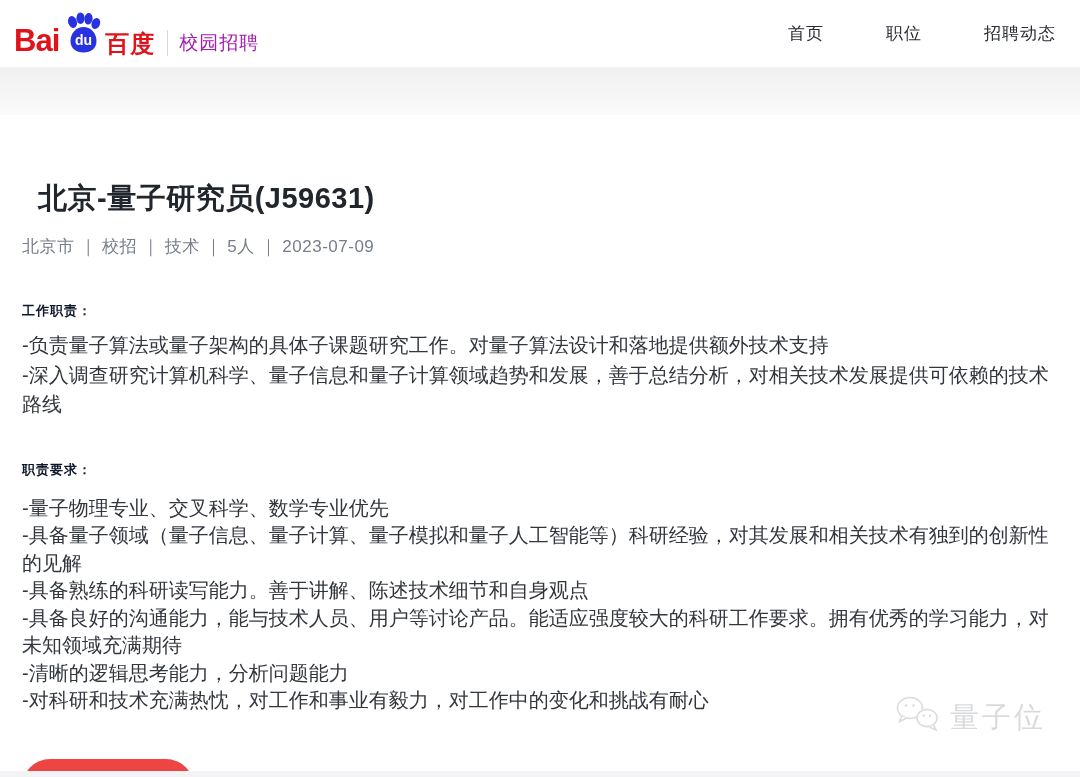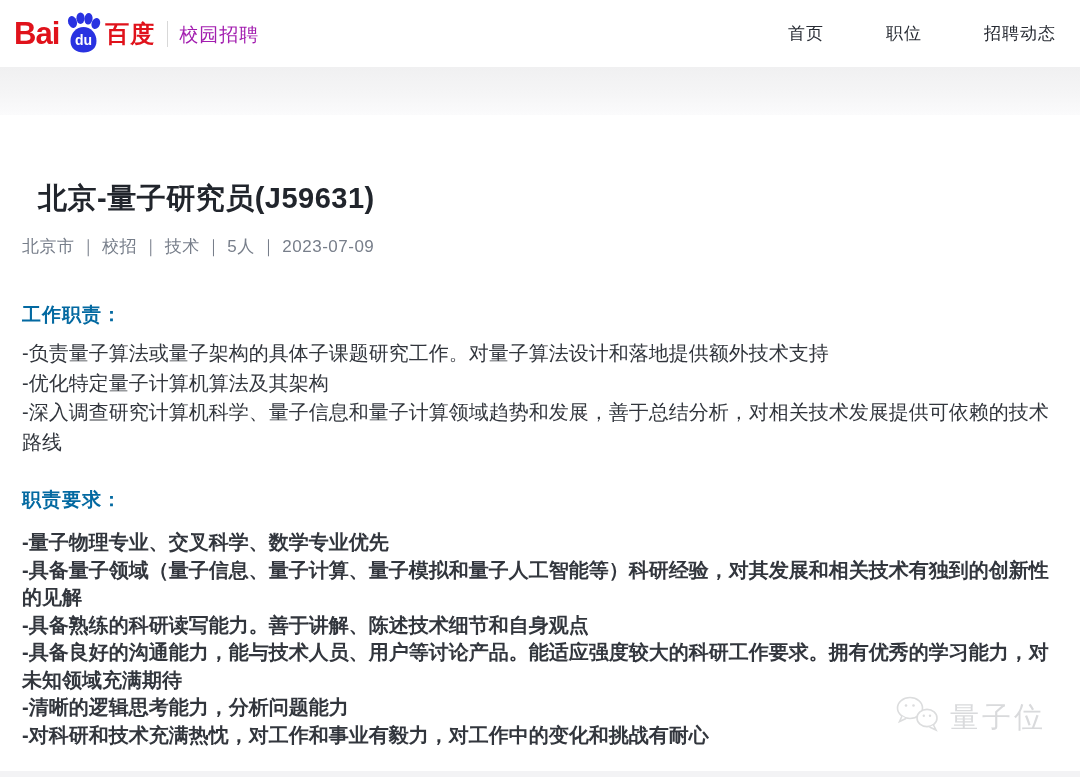--- a/index.html
+++ b/index.html
@@ -11,21 +11,21 @@
     font-family:"Liberation Sans","DejaVu Sans",sans-serif;
     color:#32363d;
   }
 
   
   .site-header {
     height:67px; background:#fff;
     display:flex; align-items:center; justify-content:space-between;
     padding:0 14px 0 14px;
   }
-  .logo { display:flex; align-items:center; cursor:pointer; }
+  .logo { display:flex; align-items:flex-end; cursor:pointer; }
   .logo-bai {
     color:#e0121b; font-weight:700; font-size:31px; letter-spacing:-1px;
     line-height:1;
   }
   .logo-paw { position:relative; width:42px; height:44px; margin:0 1px 0 3px; }
   .logo-paw svg { display:block; }
   .logo-hanzi {
     color:#e0121b; font-weight:700; font-size:24px; line-height:1; letter-spacing:1px;
   }
   .logo-sep { width:1px; height:26px; background:#d8d8d8; margin:0 11px 0 12px; }
@@ -45,29 +45,29 @@
   }
 
   
   .job-detail { padding:48px 24px 0 22px; }
   .job-title {
     margin:16px; font-size:29px; font-weight:700; color:#21252c; letter-spacing:0.5px;
   }
   .job-meta { font-size:17px; color:#777e8a; letter-spacing:0.5px; }
 
   .job-section.sec-1 { margin-top:44px; }
-  .job-section.sec-2 { margin-top:30px; }
+  .job-section.sec-2 { margin-top:41px; }
   .section-heading {
-    margin:0; font-size:19px; font-weight:700; color:#0369a1; letter-spacing:1px;
+    margin:0; font-size:13px; font-weight:700; color:#0f172a; letter-spacing:1px;
   }
   .bullet-list { list-style:none; margin:0; padding:0; font-size:20px; color:#32363d; }
   .sec-1 .bullet-list { margin-top:11px; }
   .sec-1 .bullet-list li { line-height:29.5px; }
   .sec-2 .bullet-list { margin-top:16px; }
-  .sec-2 .bullet-list li { line-height:27.5px;font-weight:bold; }
+  .sec-2 .bullet-list li { line-height:27.5px; }
 
   .apply-button {
     margin-top:44px; margin-left:0;
     width:172px; height:56px;
     background:#ef4444; color:#fff;
     border:none; border-radius:28px;
     font-size:19px; font-weight:700; letter-spacing:2px;
     font-family:inherit; cursor:pointer;
     display:flex; align-items:center; justify-content:center;
   }
@@ -124,21 +124,20 @@
 <main class="job-detail">
   <h1 class="job-title">北京-量子研究员(J59631)</h1>
   <div class="job-meta">北京市 ｜ 校招 ｜ 技术 ｜ 5人 ｜ 2023-07-09</div>
 
   <section class="job-section sec-1">
     <h2 class="section-heading">工作职责：</h2>
     <ul class="bullet-list">
 
         <li>-负责量子算法或量子架构的具体子课题研究工作。对量子算法设计和落地提供额外技术支持</li>
 
-        <li>-优化特定量子计算机算法及其架构</li>
 
         <li>-深入调查研究计算机科学、量子信息和量子计算领域趋势和发展，善于总结分析，对相关技术发展提供可依赖的技术路线</li>
       </ul>
   </section>
 
   <section class="job-section sec-2">
     <h2 class="section-heading">职责要求：</h2>
     <ul class="bullet-list">
 
         <li>-量子物理专业、交叉科学、数学专业优先</li>

